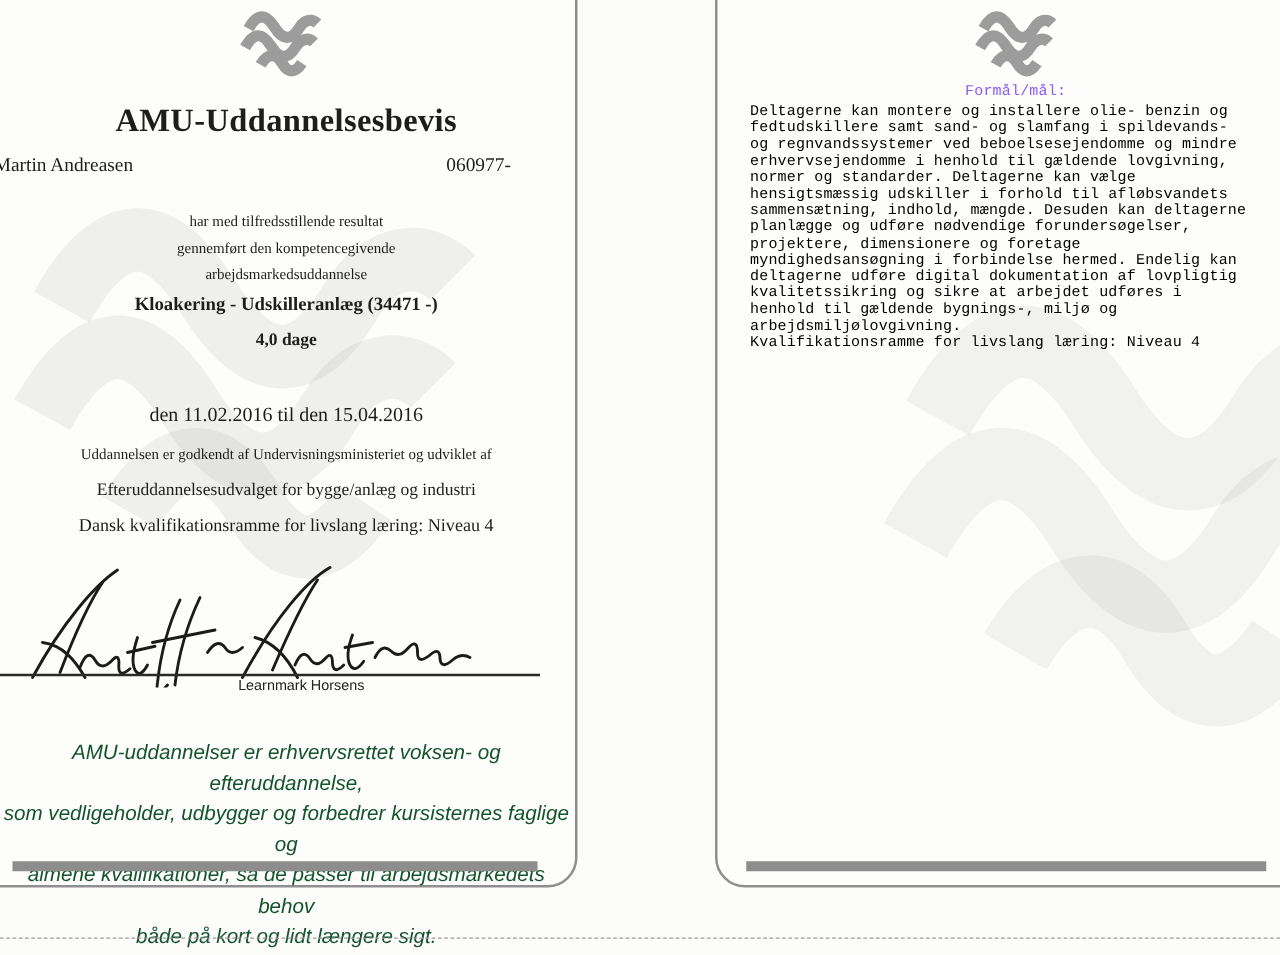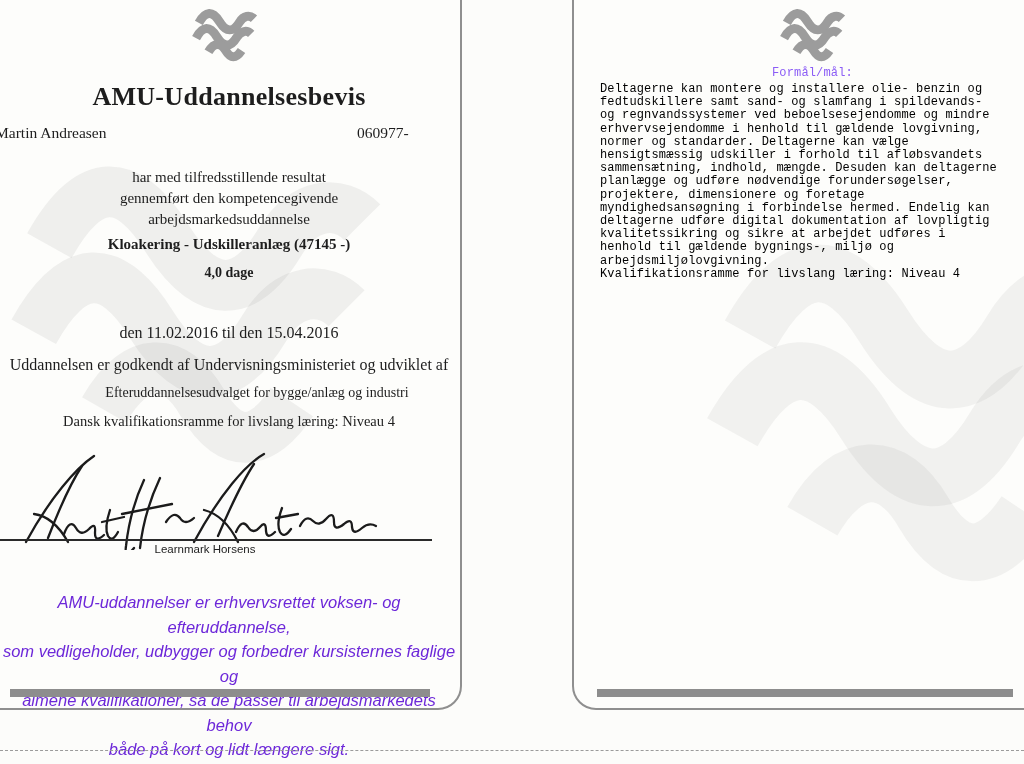--- a/index.html
+++ b/index.html
@@ -32,35 +32,35 @@
   .logo{position:absolute;width:82px;height:62px;}
   .logo-left{left:184px;top:5px;}
   .logo-right{left:772px;top:5px;}
   .watermark{position:absolute;pointer-events:none;}
   .wm-left{left:12px;top:180px;width:436px;height:352px;}
   .page-left-content{position:absolute;left:0;top:0;width:458px;height:640px;}
   .centered{position:absolute;left:0;width:100%;text-align:center;}
   .title{top:82px;font-size:26px;font-weight:700;letter-spacing:.3px;}
   .recipient{position:absolute;left:-5px;top:124px;font-size:15.5px;}
   .cert-number{position:absolute;left:357px;top:124px;font-size:15.5px;text-align:center;}
-  .intro{top:167px;font-size:15px;line-height:21px;white-space:pre-line;}
+  .intro{top:167px;font-size:12px;line-height:21px;white-space:pre-line;}
   .course{top:236px;font-size:15px;font-weight:700;}
   .duration{top:265px;font-size:14px;font-weight:700;}
   .period-label{top:297px;font-size:15px;}
   .period{top:324px;font-size:16px;}
-  .approval1{top:356px;font-size:16px;}
-  .approval2{top:385px;font-size:14px;margin-left:28px;}
+  .approval1{top:356px;font-size:12px;}
+  .approval2{top:385px;font-size:14px;}
   .qualification{top:413px;font-size:14.5px;}
   .signature-svg{position:absolute;left:-8px;top:450px;width:452px;height:100px;}
   .signature-line{position:absolute;left:-34px;top:539px;width:466px;border-top:2px solid #2a2a2a;}
   .signer{top:543px;font-size:11.5px;font-family:"Liberation Sans",sans-serif;color:#222;}
   .footer-text{
     top:590px;font-size:16.5px;line-height:24.5px;
     font-family:"Liberation Sans",sans-serif;
-    font-style:italic;color:#6d28d9;white-space:pre-line;
+    font-style:italic;color:#14532d;white-space:pre-line;
   }
   .purpose-heading{
     position:absolute;left:772px;top:66px;
     font-family:"Liberation Mono","DejaVu Sans Mono",monospace;
     font-size:12px;letter-spacing:.15px;color:#8b5cf6;
   }
   .purpose-body{
     position:absolute;left:600px;top:83px;width:408px;
     font-family:"Liberation Mono","DejaVu Sans Mono",monospace;
     font-size:12px;line-height:13.2px;letter-spacing:.15px;
@@ -109,21 +109,21 @@
   </g>
 </svg>
 
 <div class="page-left-content">
   <div class="centered title">AMU-Uddannelsesbevis</div>
   <div class="recipient">Martin Andreasen</div>
   <div class="cert-number">060977-</div>
   <div class="centered intro">har med tilfredsstillende resultat
 gennemført den kompetencegivende
 arbejdsmarkedsuddannelse</div>
-  <div class="centered course">Kloakering - Udskilleranlæg (47145 -)</div>
+  <div class="centered course">Kloakering - Udskilleranlæg (34471 -)</div>
   <div class="centered duration">4,0 dage</div>
   <div class="centered period">den 11.02.2016 til den 15.04.2016</div>
   <div class="centered approval1">Uddannelsen er godkendt af Undervisningsministeriet og udviklet af</div>
   <div class="centered approval2">Efteruddannelsesudvalget for bygge/anlæg og industri</div>
   <div class="centered qualification">Dansk kvalifikationsramme for livslang læring: Niveau 4</div>
 
   <svg class="signature-svg" viewBox="0 0 440 100" preserveAspectRatio="xMidYMid meet">
     <g fill="none" stroke="#1b1b1b" stroke-width="2.3" stroke-linecap="round">
       <path d="M28,92 C52,48 78,18 96,6"></path>
       <path d="M50,88 C60,62 72,34 84,16"></path>
@@ -138,21 +138,21 @@
       <path d="M196,92 C222,44 248,14 266,4"></path>
       <path d="M220,86 C232,58 244,32 256,14"></path>
       <path d="M206,60 C222,64 232,76 240,92"></path>
       <path d="M238,82 q6,-14 12,-5 q5,8 12,0 q6,-7 6,4 q1,9 9,1"></path>
       <path d="M284,58 q-6,16 -2,24 q4,7 11,-3"></path>
       <path d="M278,68 l22,-4"></path>
       <path d="M302,76 q6,-12 13,-5 q6,6 13,-2 q8,-9 8,3 q0,10 10,2 q8,-7 8,3 q1,9 10,1 q7,-6 14,-2"></path>
     </g>
   </svg>
   <div class="signature-line"></div>
-  <div class="centered signer" style="width:410px;">Learnmark Horsens</div>
+  <div class="centered signer" style="width:410px;margin-left:36px;">Learnmark Horsens</div>
 
   <div class="centered footer-text">AMU-uddannelser er erhvervsrettet voksen- og efteruddannelse,
 som vedligeholder, udbygger og forbedrer kursisternes faglige og
 almene kvalifikationer, så de passer til arbejdsmarkedets behov
 både på kort og lidt længere sigt.</div>
 </div>
 
 <div class="purpose-heading">Formål/mål:</div>
 <div class="purpose-body">Deltagerne kan montere og installere olie- benzin og
 fedtudskillere samt sand- og slamfang i spildevands-

